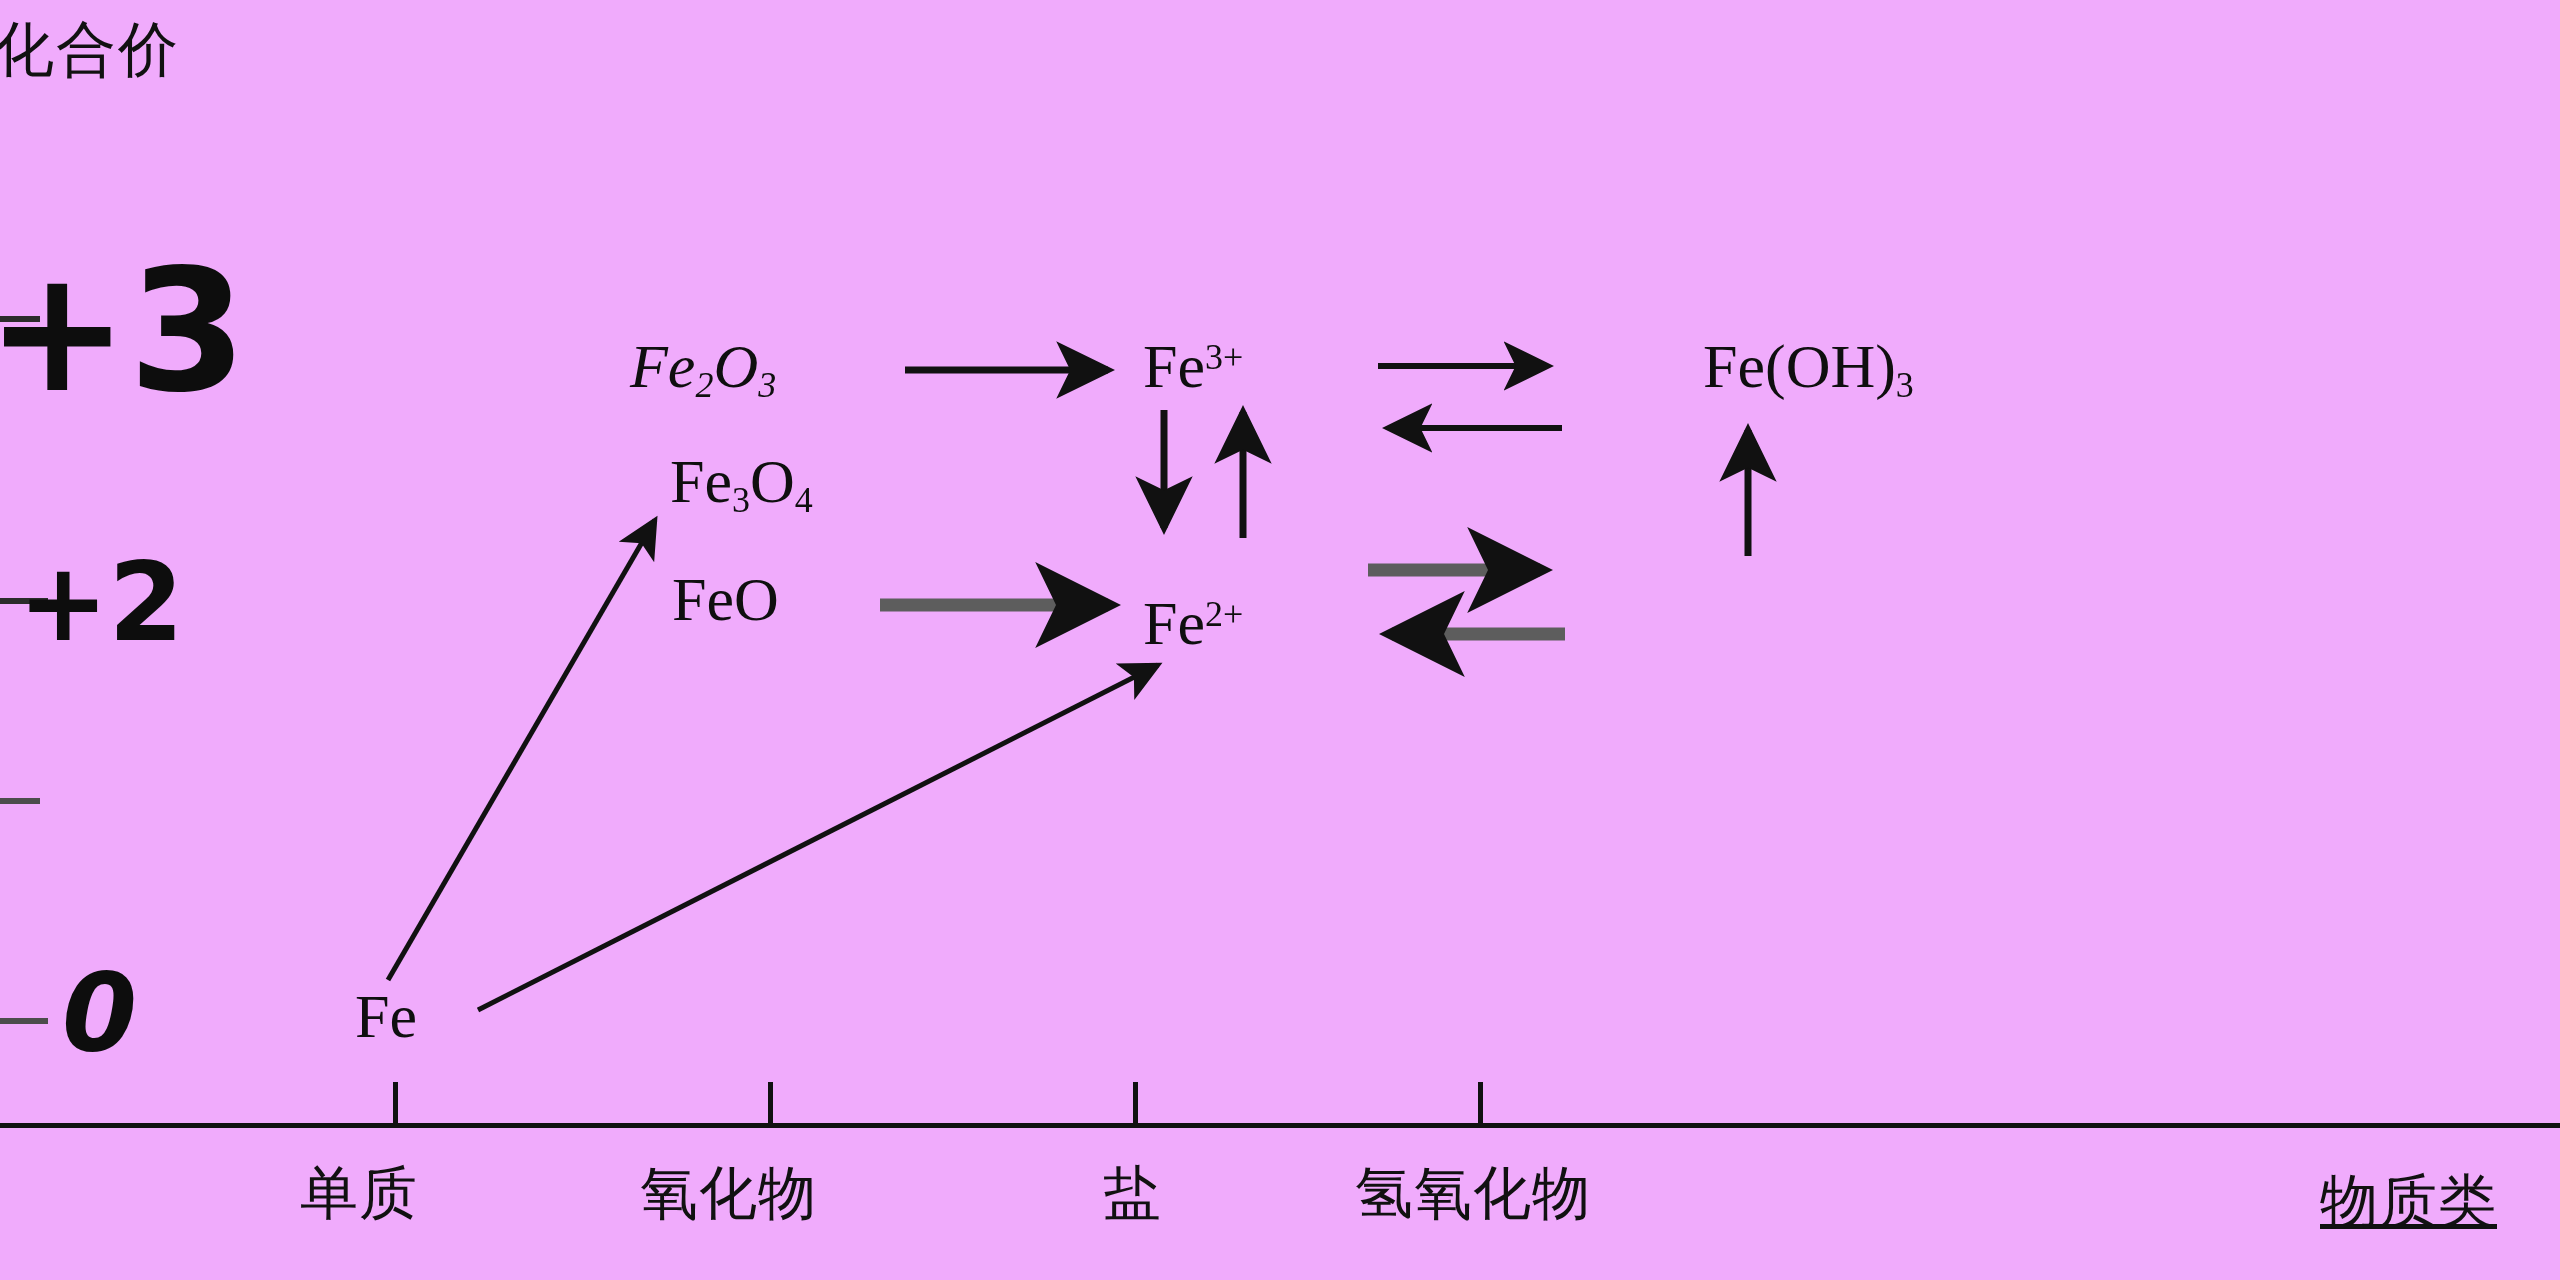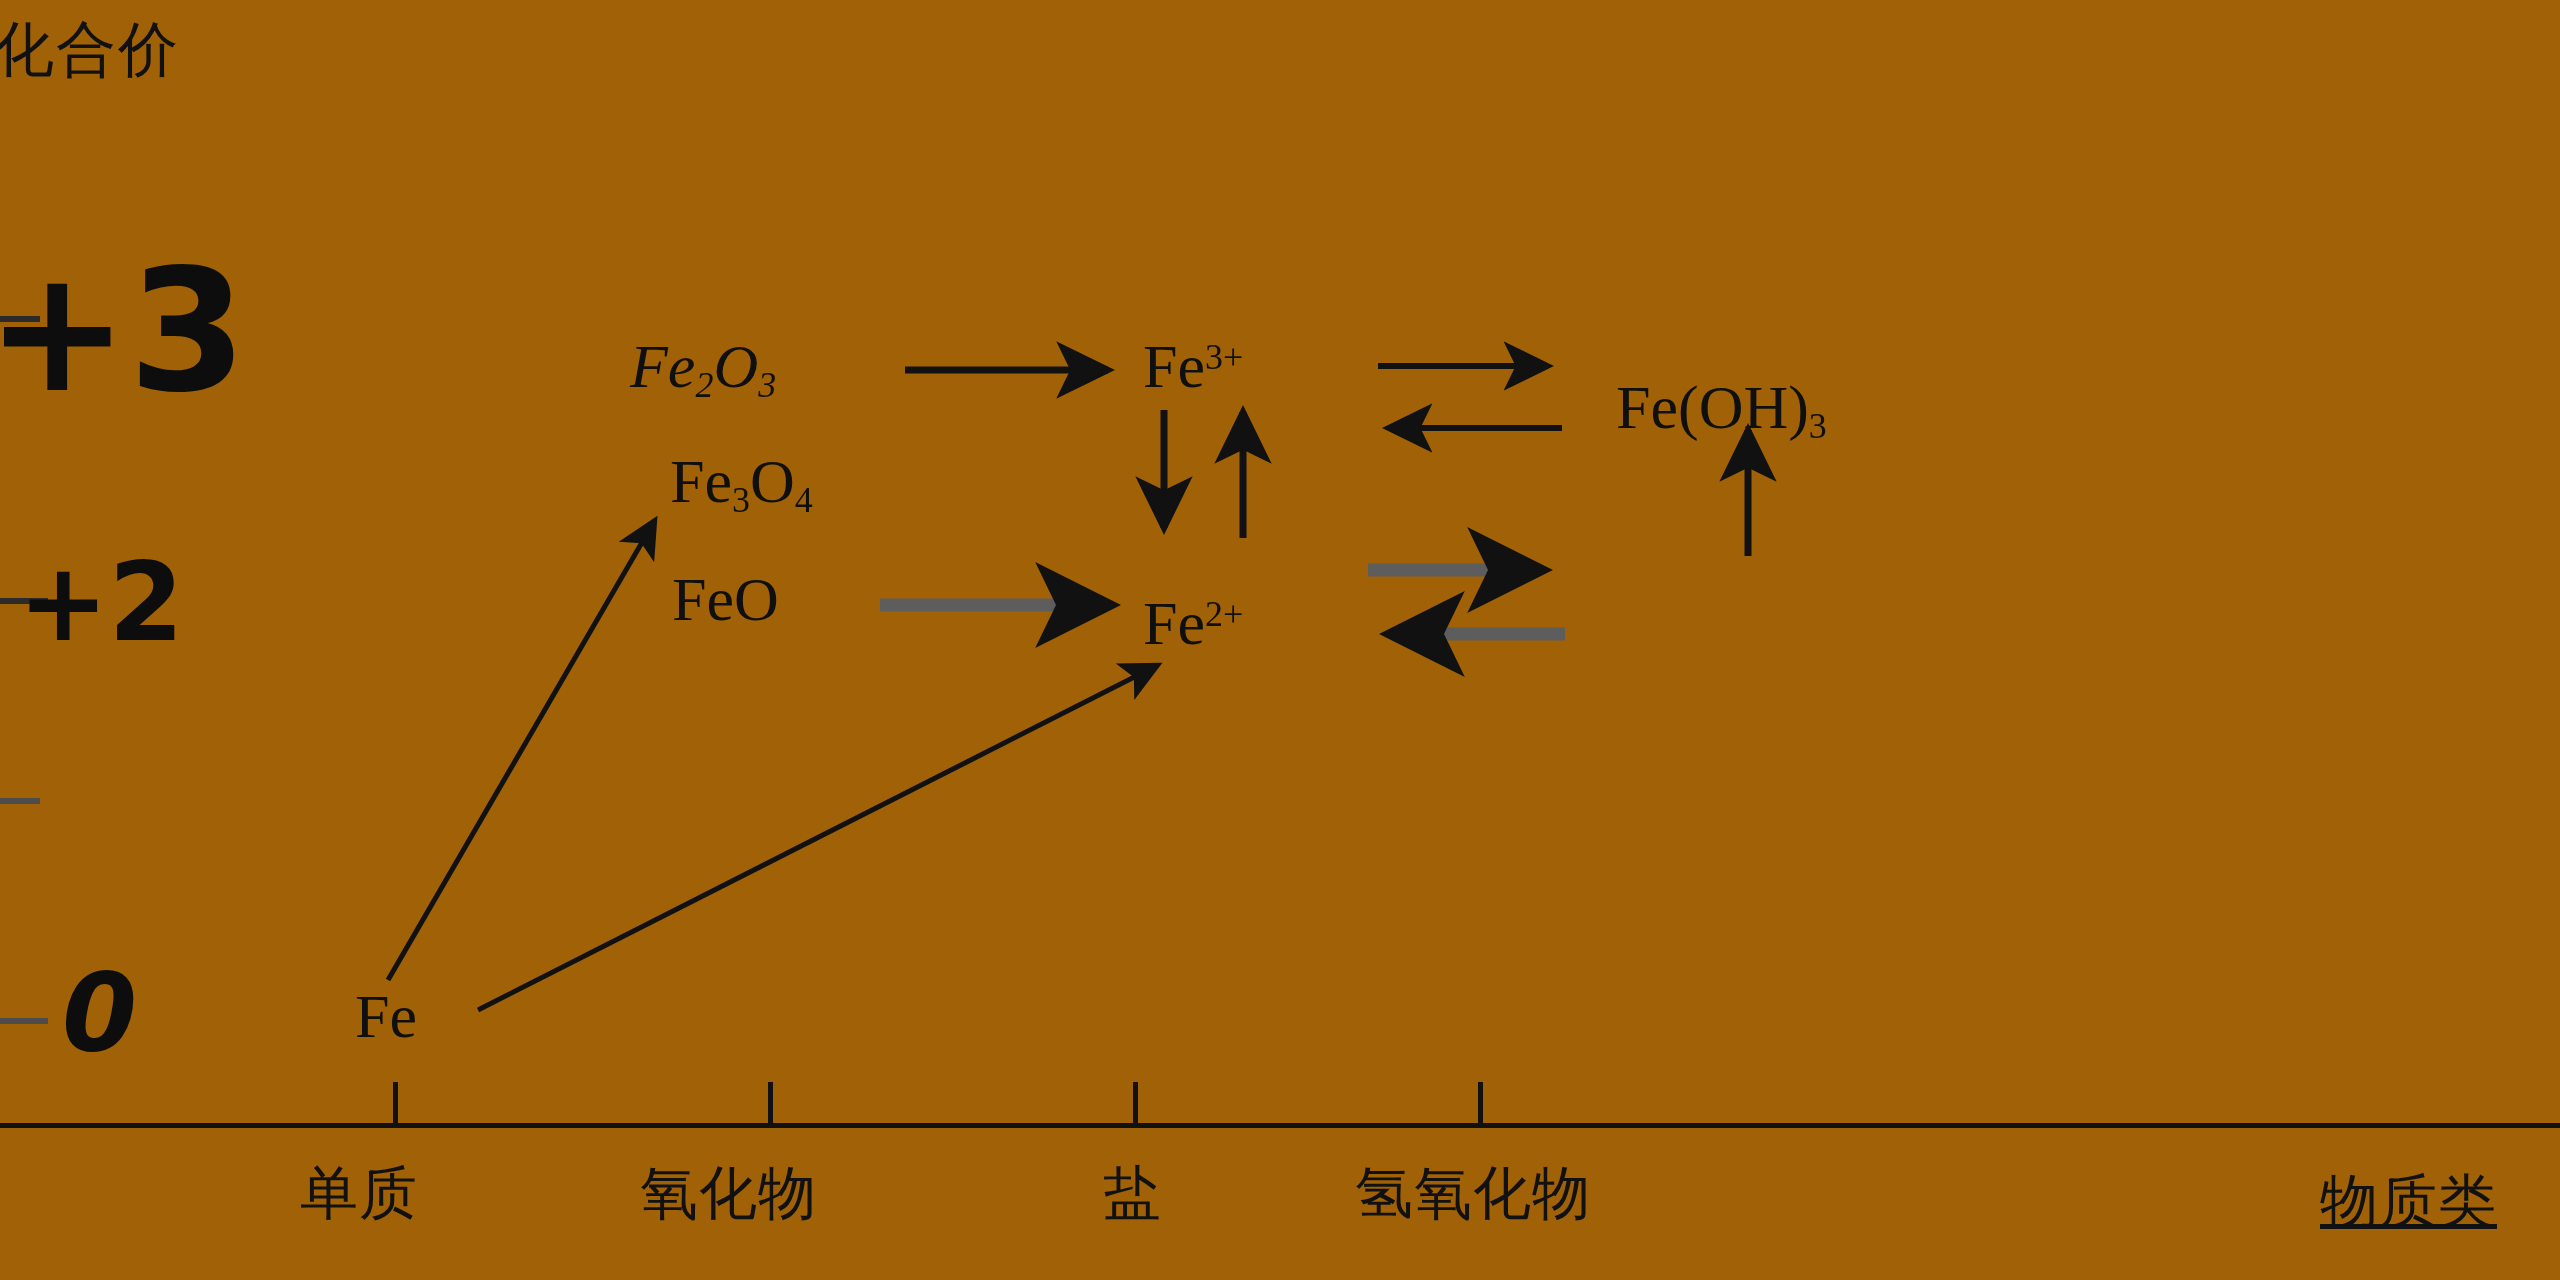--- a/index.html
+++ b/index.html
@@ -1,18 +1,18 @@
 <!DOCTYPE html>
 <html><head>
 <meta charset="utf-8">
 <title>Iron valence vs substance category diagram</title>
 <style>
   html,body{margin:0;padding:0;background:#ffffff;}
   body{font-family:"Liberation Serif", serif;}
-  #stage{position:relative;width:2560px;height:1280px;background:#a16207;overflow:hidden;}
+  #stage{position:relative;width:2560px;height:1280px;background:#f0abfc;overflow:hidden;}
 
   .abs{position:absolute;}
 
   
   #x-axis{left:0;top:1123px;width:2560px;height:5px;background:#111;}
   #y-axis-label{left:-6px;top:10px;font-size:60px;color:#111;letter-spacing:2px;
       font-family:"DejaVu Sans", sans-serif;}
 
   .ytick{height:6px;background:#4c4c4c;}
   .ytick.dark{background:#2b2b2b;}
@@ -70,21 +70,21 @@
   <div class="abs species" style="left:630px;top:335px;font-style:italic;">Fe<sub>2</sub>O<sub>3</sub></div>
 
   <div class="abs species" style="left:670px;top:450px;">Fe<sub>3</sub>O<sub>4</sub></div>
 
   <div class="abs species" style="left:672px;top:568px;">FeO</div>
 
   <div class="abs species" style="left:1143px;top:335px;">Fe<sup>3+</sup></div>
 
   <div class="abs species" style="left:1143px;top:592px;">Fe<sup>2+</sup></div>
 
-  <div class="abs species" style="left:1616px;top:335px;margin-top:41px;">Fe(OH)<sub>3</sub></div>
+  <div class="abs species" style="left:1703px;top:335px;">Fe(OH)<sub>3</sub></div>
 
 
   <svg class="ov" viewBox="0 0 2560 1280">
     <defs>
       <marker id="ah-thin" markerWidth="9" markerHeight="9" refX="7.4" refY="4.5" orient="auto" markerUnits="strokeWidth">
         <path d="M0,0.4 L8.4,4.5 L0,8.6 L2,4.5 Z" fill="#111"></path>
       </marker>
       <marker id="ah-thick" markerWidth="7" markerHeight="7" refX="5.6" refY="3.5" orient="auto" markerUnits="strokeWidth">
         <path d="M0,0.2 L6.6,3.5 L0,6.8 L1.6,3.5 Z" fill="#111"></path>
       </marker>

